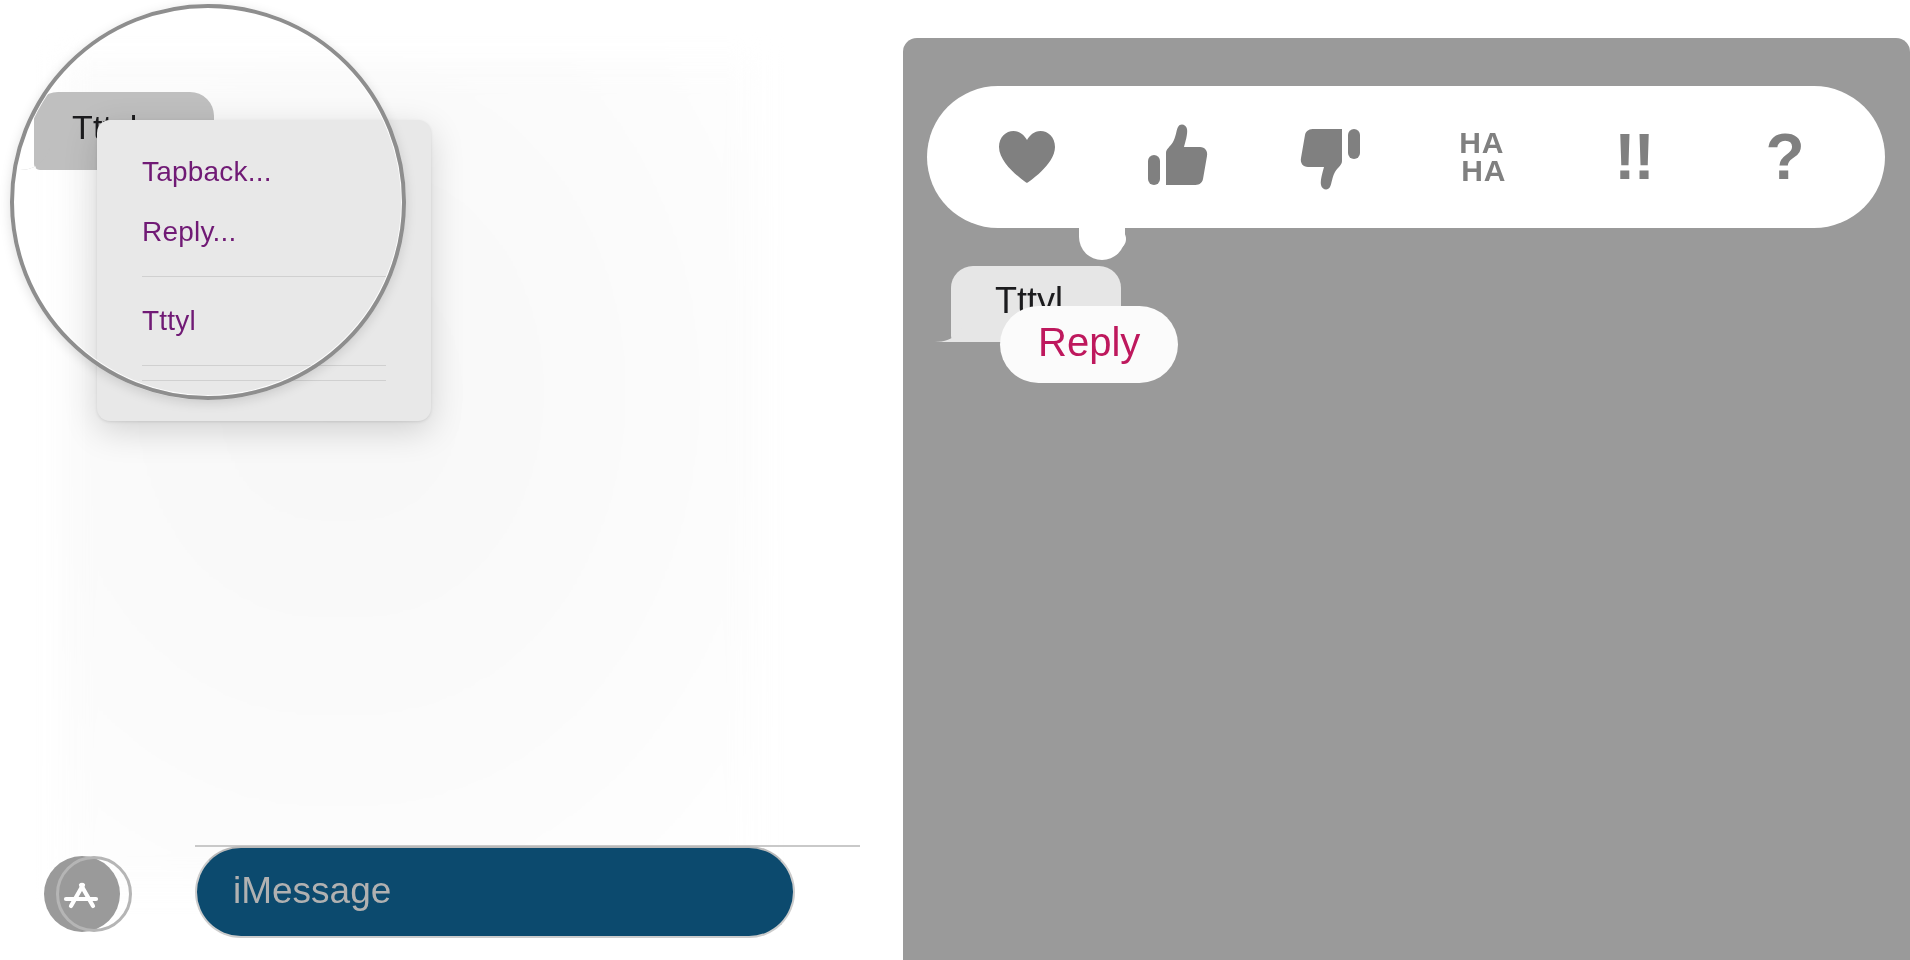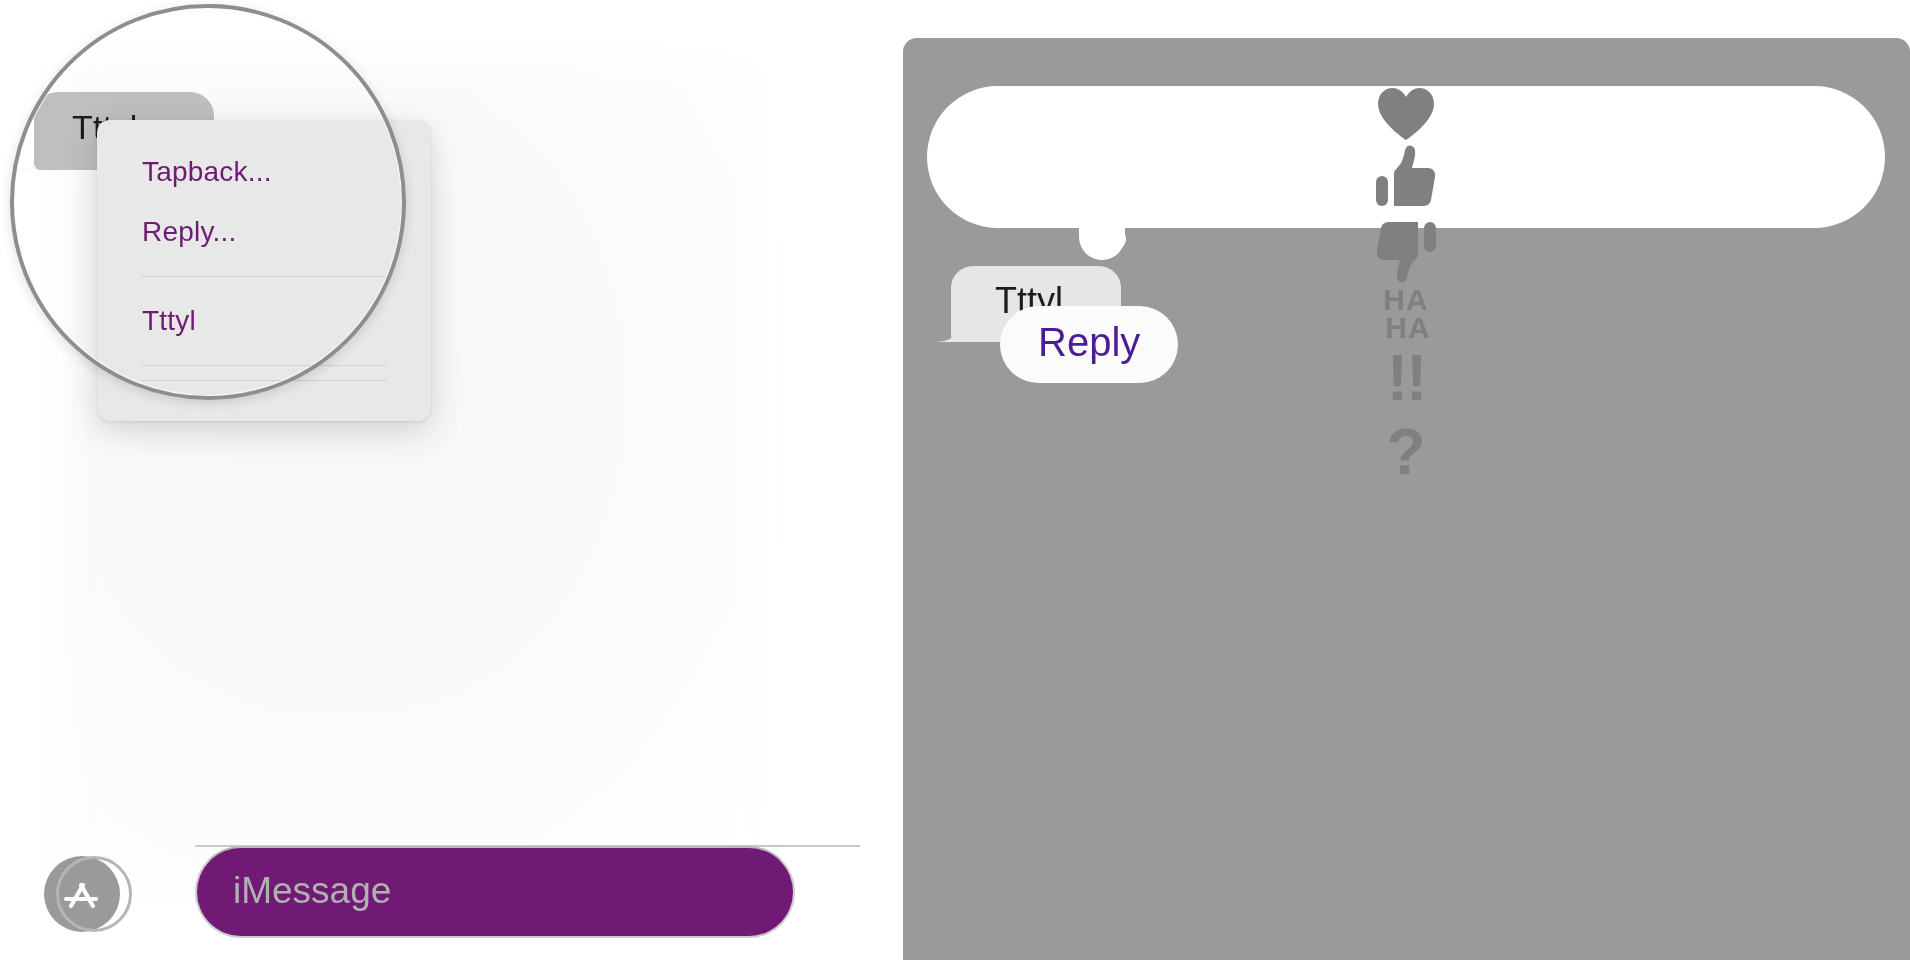--- a/index.html
+++ b/index.html
@@ -140,21 +140,21 @@
 
   #imessage-field {
     position: absolute;
     left: 195px;
     top: 846px;
     width: 600px;
     height: 92px;
     border: 2px solid #cccccc;
     border-top-color: #b9b9b9;
     border-radius: 46px;
-    background: #701a75;
+    background: #0c4a6e;
     box-sizing: border-box;
   }
   #imessage-placeholder {
     position: absolute;
     left: 36px;
     top: 22px;
     font-size: 37px;
     color: #b1b1b1;
   }
   .divider-line {
@@ -186,21 +186,20 @@
     top: 48px;
     width: 958px;
     height: 142px;
     background: #ffffff;
     border-radius: 71px;
     display: flex;
     align-items: center;
     justify-content: space-around;
     padding: 0 24px;
     box-sizing: border-box;
-    flex-direction: column;
   }
   .tapback-item {
     width: 120px;
     height: 110px;
     display: flex;
     align-items: center;
     justify-content: center;
     color: #808080;
   }
   .tb-hahatext {
@@ -266,21 +265,21 @@
   #reply-pill {
     position: absolute;
     left: 97px;
     top: 268px;
     padding: 14px 38px 18px 38px;
     background: #fbfbfb;
     border-radius: 42px;
   }
   #reply-pill-text {
     font-size: 40px;
-    color: #4c1d95;
+    color: #be185d;
   }
 </style>
 </head>
 <body>
 
 <div id="left-panel">
 
   <div class="bg-wash"></div>
 
   <div id="incoming-bubble">

